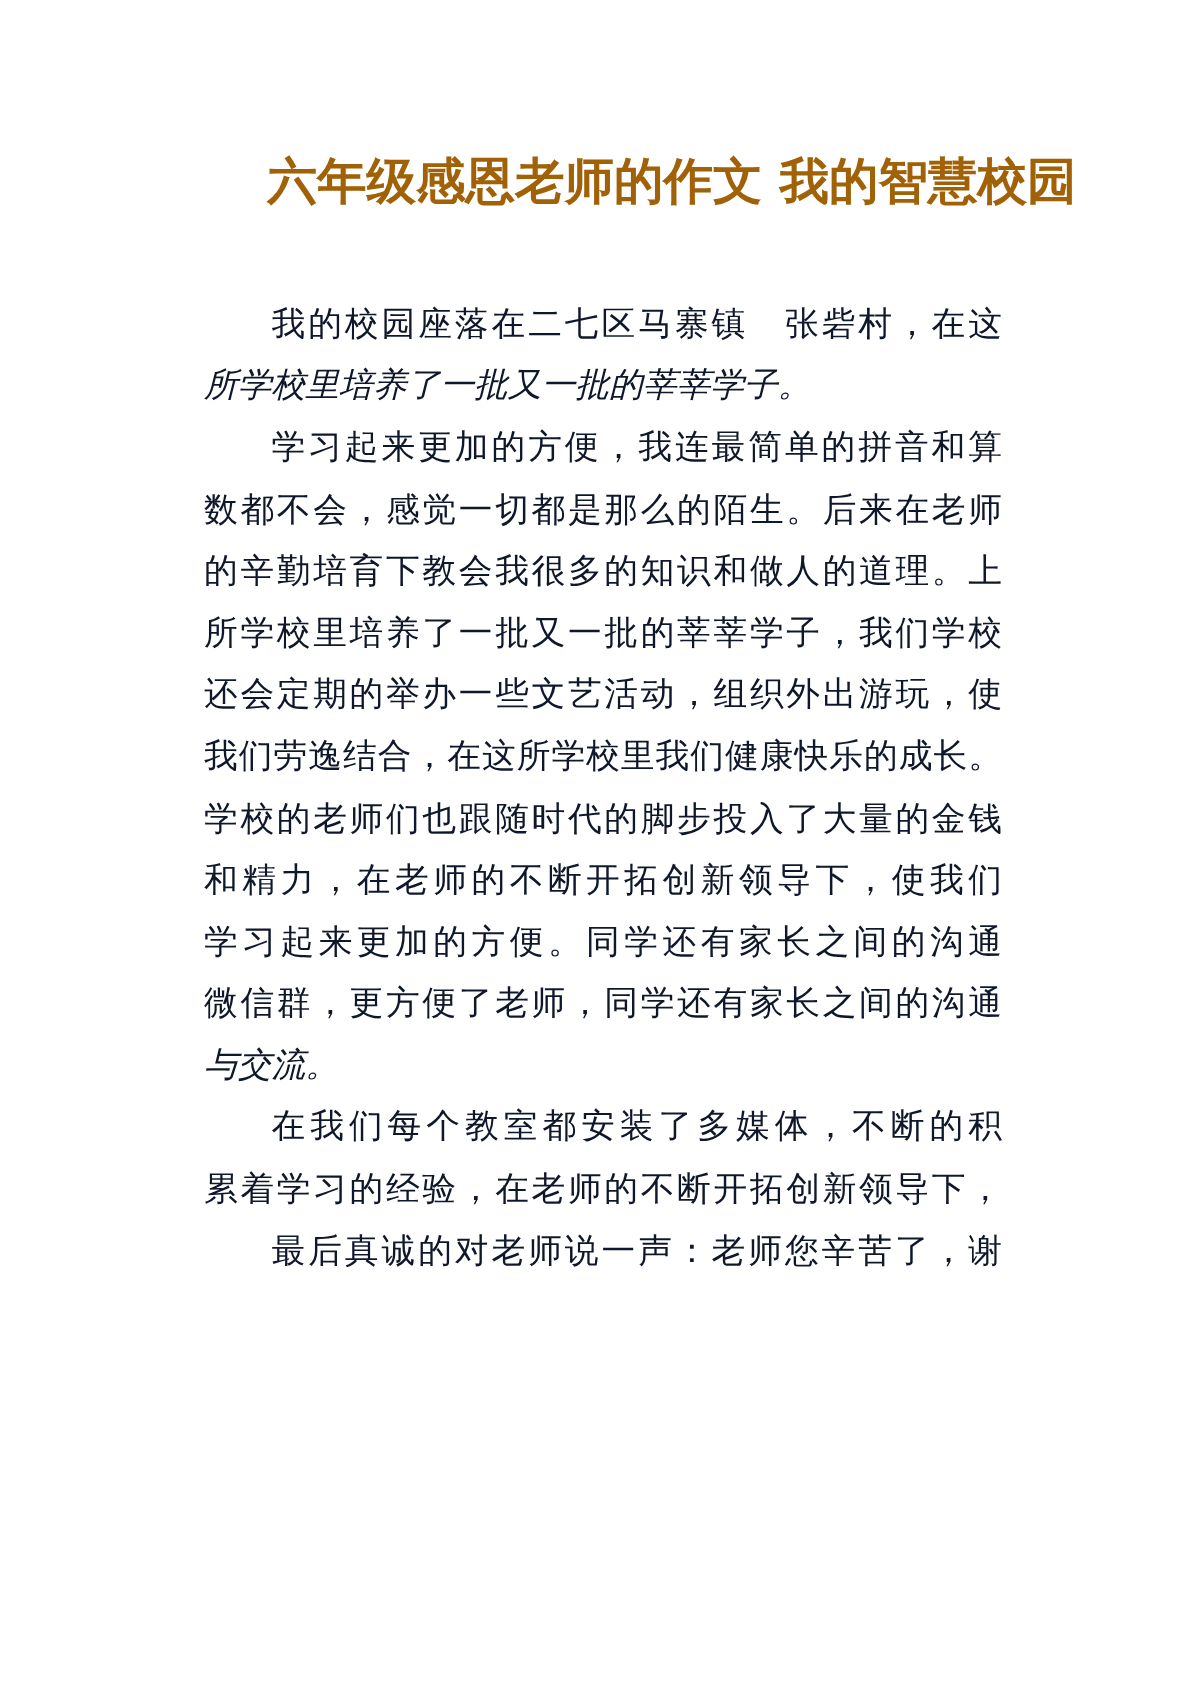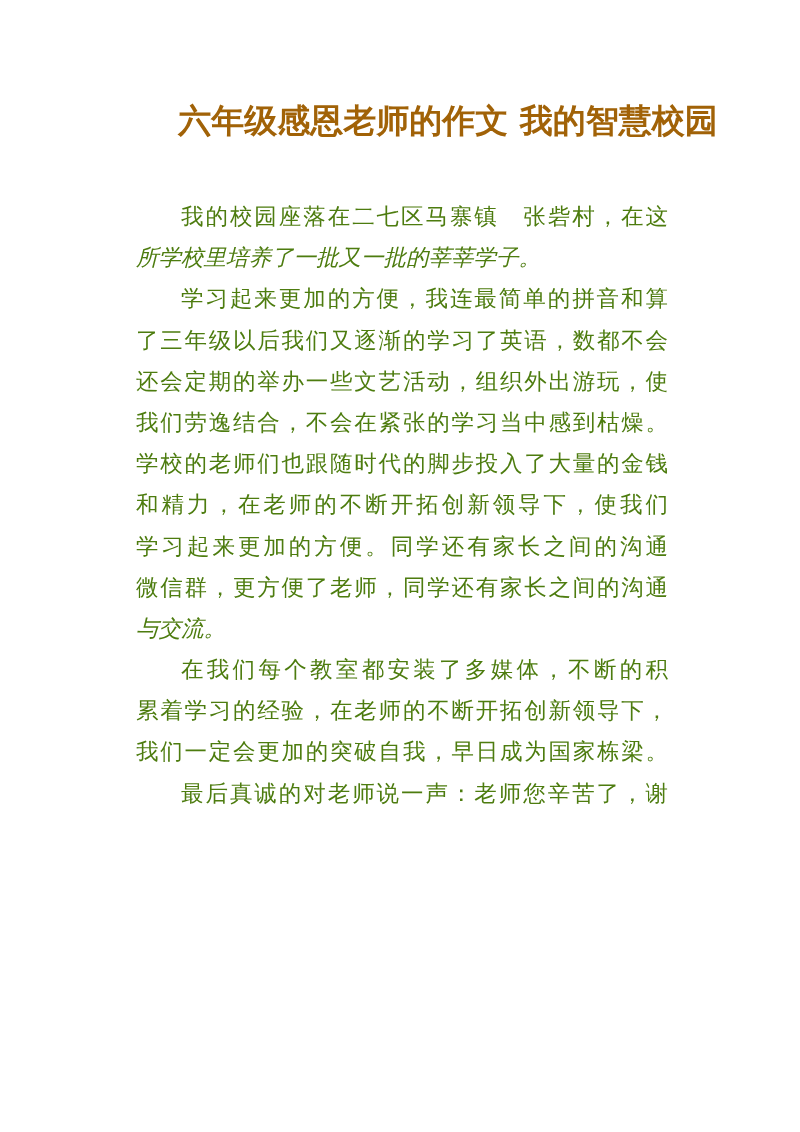--- a/index.html
+++ b/index.html
@@ -5,41 +5,42 @@
   html, body { margin: 0; padding: 0; background: #ffffff; }
   body { width: 800px; height: 1132px; position: relative; overflow: hidden; }
   .page { position: absolute; left: 0; top: 0; width: 800px; height: 1132px; background: #ffffff; }
   .title {
     position: absolute; left: 0; top: 96px; width: 800px; text-align: center;
     font-family: "DejaVu Sans", sans-serif; font-weight: bold; font-size: 33px;
     color: #a16207; letter-spacing: 0px; line-height: 50px; white-space: nowrap; padding-left: 48px;
   }
   .body-text {
     position: absolute; left: 136px; top: 196px; width: 532px;
-    font-family: "DejaVu Serif", serif; font-size: 22.5px; color: #4d7c0f;
+    font-family: "DejaVu Serif", serif; font-size: 22.5px; color: #0f172a;
   }
   .line { height: 41.2px; line-height: 41.2px; white-space: nowrap; text-align: justify; text-align-last: justify; }
   .line.last { text-align-last: left; font-style: italic; }
   .line.indent { padding-left: 45px; }
 </style>
 </head>
 <body>
 
 <div class="page">
   <div class="title">六年级感恩老师的作文  我的智慧校园</div>
   <div class="body-text">
     <div class="line indent">我的校园座落在二七区马寨镇　张砦村，在这</div>
     <div class="line last">所学校里培养了一批又一批的莘莘学子。</div>
     <div class="line indent">学习起来更加的方便，我连最简单的拼音和算</div>
-    <div class="line">了三年级以后我们又逐渐的学习了英语，数都不会</div>
+    <div class="line">数都不会，感觉一切都是那么的陌生。后来在老师</div>
+    <div class="line">的辛勤培育下教会我很多的知识和做人的道理。上</div>
+    <div class="line">所学校里培养了一批又一批的莘莘学子，我们学校</div>
     <div class="line">还会定期的举办一些文艺活动，组织外出游玩，使</div>
-    <div class="line">我们劳逸结合，不会在紧张的学习当中感到枯燥。</div>
+    <div class="line">我们劳逸结合，在这所学校里我们健康快乐的成长。</div>
     <div class="line">学校的老师们也跟随时代的脚步投入了大量的金钱</div>
     <div class="line">和精力，在老师的不断开拓创新领导下，使我们</div>
     <div class="line">学习起来更加的方便。同学还有家长之间的沟通</div>
     <div class="line">微信群，更方便了老师，同学还有家长之间的沟通</div>
     <div class="line last">与交流。</div>
     <div class="line indent">在我们每个教室都安装了多媒体，不断的积</div>
     <div class="line">累着学习的经验，在老师的不断开拓创新领导下，</div>
-    <div class="line">我们一定会更加的突破自我，早日成为国家栋梁。</div>
     <div class="line indent">最后真诚的对老师说一声：老师您辛苦了，谢</div>
   </div>
 </div>
 
 </body></html>

